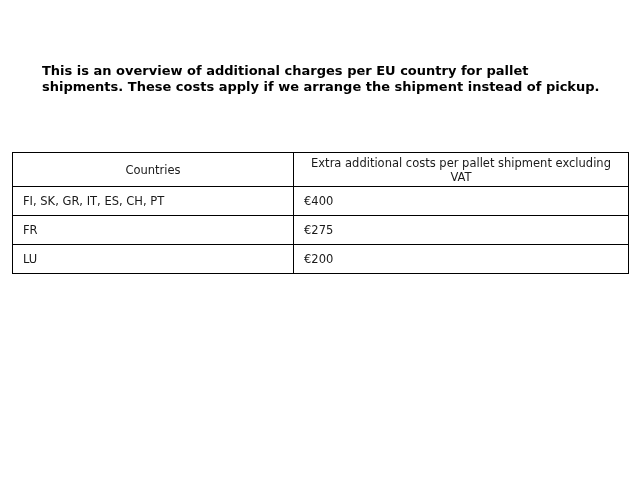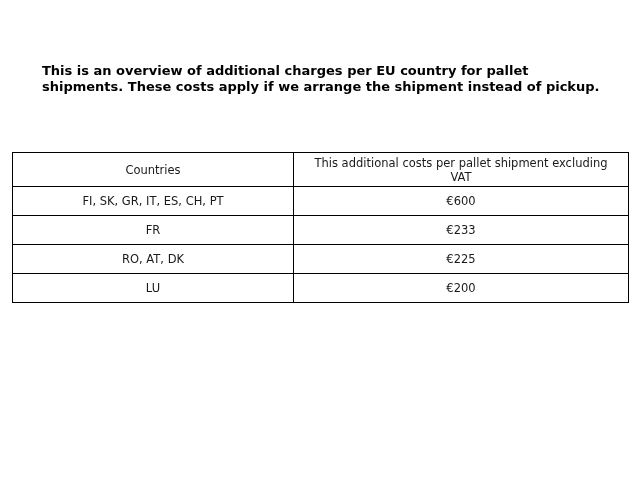--- a/index.html
+++ b/index.html
@@ -50,47 +50,43 @@
     height: 33px;
   }
   table.charges td.col-countries {
     width: 260px;
   }
   table.charges tr.header-row td.col-countries,
   table.charges tr.header-row td.col-costs {
     text-align: center;
   }
   table.charges tr.data-row td {
-    text-align: center;
+    text-align: left;
     border-radius: 6px;
   }
 </style>
 </head>
 <body>
 
 <div class="intro">This is an overview of additional charges per EU country for pallet shipments. These costs apply if we arrange the shipment instead of pickup.</div>
 
 <div class="table-wrap">
   <table class="charges">
     <tbody>
       <tr class="header-row">
         <td class="col-countries">Countries</td>
-        <td class="col-costs">This additional costs per pallet shipment excluding VAT</td>
+        <td class="col-costs">Extra additional costs per pallet shipment excluding VAT</td>
       </tr>
       <tr class="data-row">
         <td class="col-countries">FI, SK, GR, IT, ES, CH, PT</td>
-        <td class="col-costs">€600</td>
+        <td class="col-costs">€400</td>
       </tr>
       <tr class="data-row">
         <td class="col-countries">FR</td>
-        <td class="col-costs">€233</td>
-      </tr>
-      <tr class="data-row">
-        <td class="col-countries">RO, AT, DK</td>
-        <td class="col-costs">€225</td>
+        <td class="col-costs">€275</td>
       </tr>
       <tr class="data-row">
         <td class="col-countries">LU</td>
         <td class="col-costs">€200</td>
       </tr>
     </tbody>
   </table>
 </div>
 
 </body></html>

